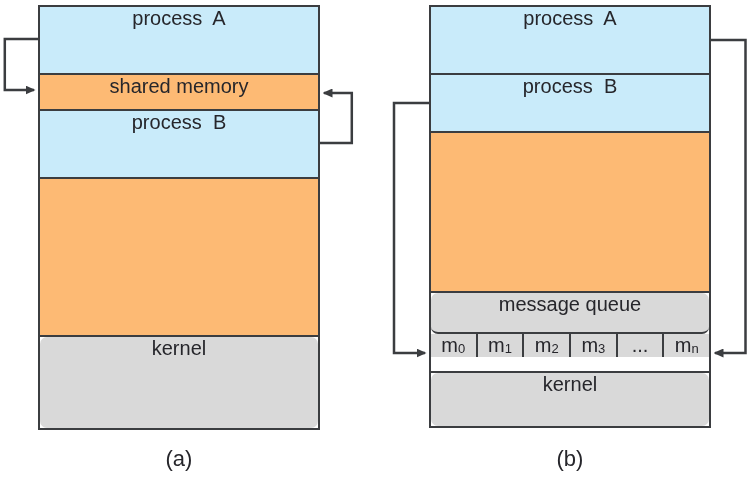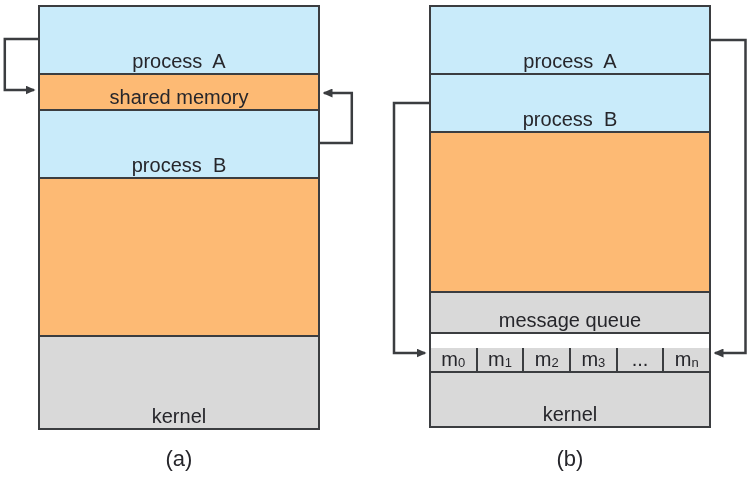--- a/index.html
+++ b/index.html
@@ -26,29 +26,29 @@
     position: absolute;
     border: 2px solid var(--border);
     background: #ffffff;
     display: flex;
     flex-direction: column;
   }
   .diagram-a { left: 38px; top: 5px; width: 282px; height: 425px; }
   .diagram-b { left: 429px; top: 5px; width: 282px; height: 423px; }
   .band {
     display: flex;
-    align-items: flex-end;
+    align-items: flex-start;
     justify-content: center;
     font-size: 20px;
     white-space: pre;
     flex: 0 0 auto;
   }
   .sep { border-bottom: 2px solid var(--border); }
   .blue { background: var(--process-fill); }
-  .gray { background: var(--kernel-fill); }
+  .gray { background: var(--kernel-fill); border-radius: 7px; }
   .white { background: #fdba74; }
   .fill { flex: 1 1 auto; }
 
   
   .a-process-a { height: 68px; }
   .a-shared    { height: 36px; }
   .a-process-b { height: 68px; }
   .a-kernel    { height: 91px; }
 
   

